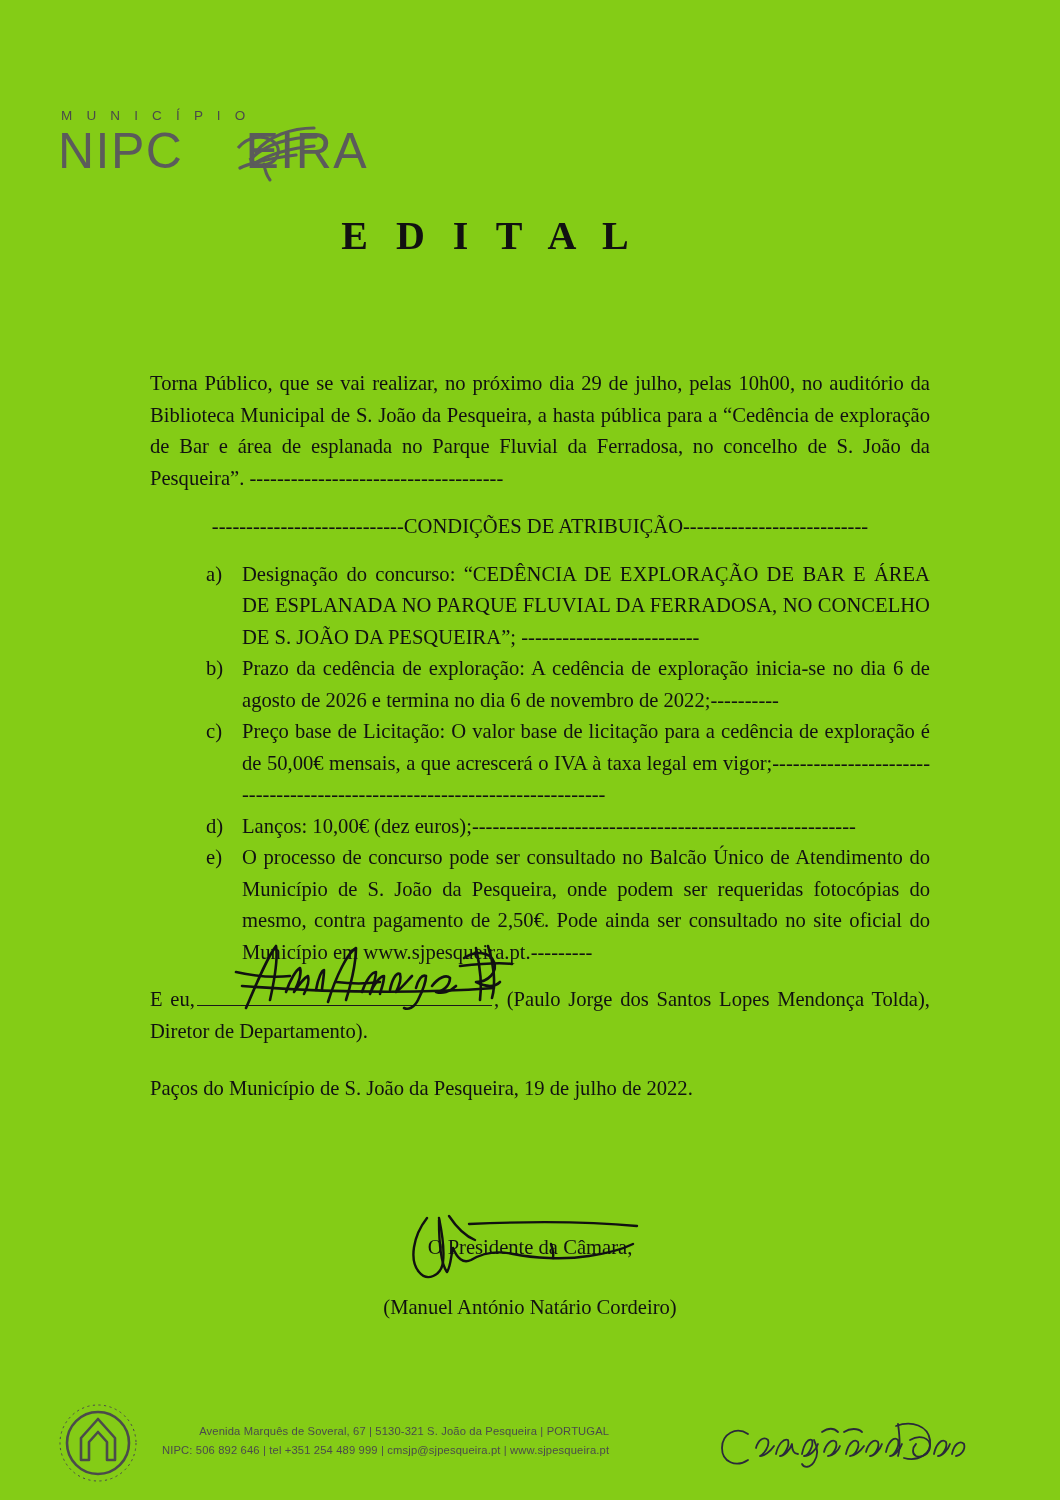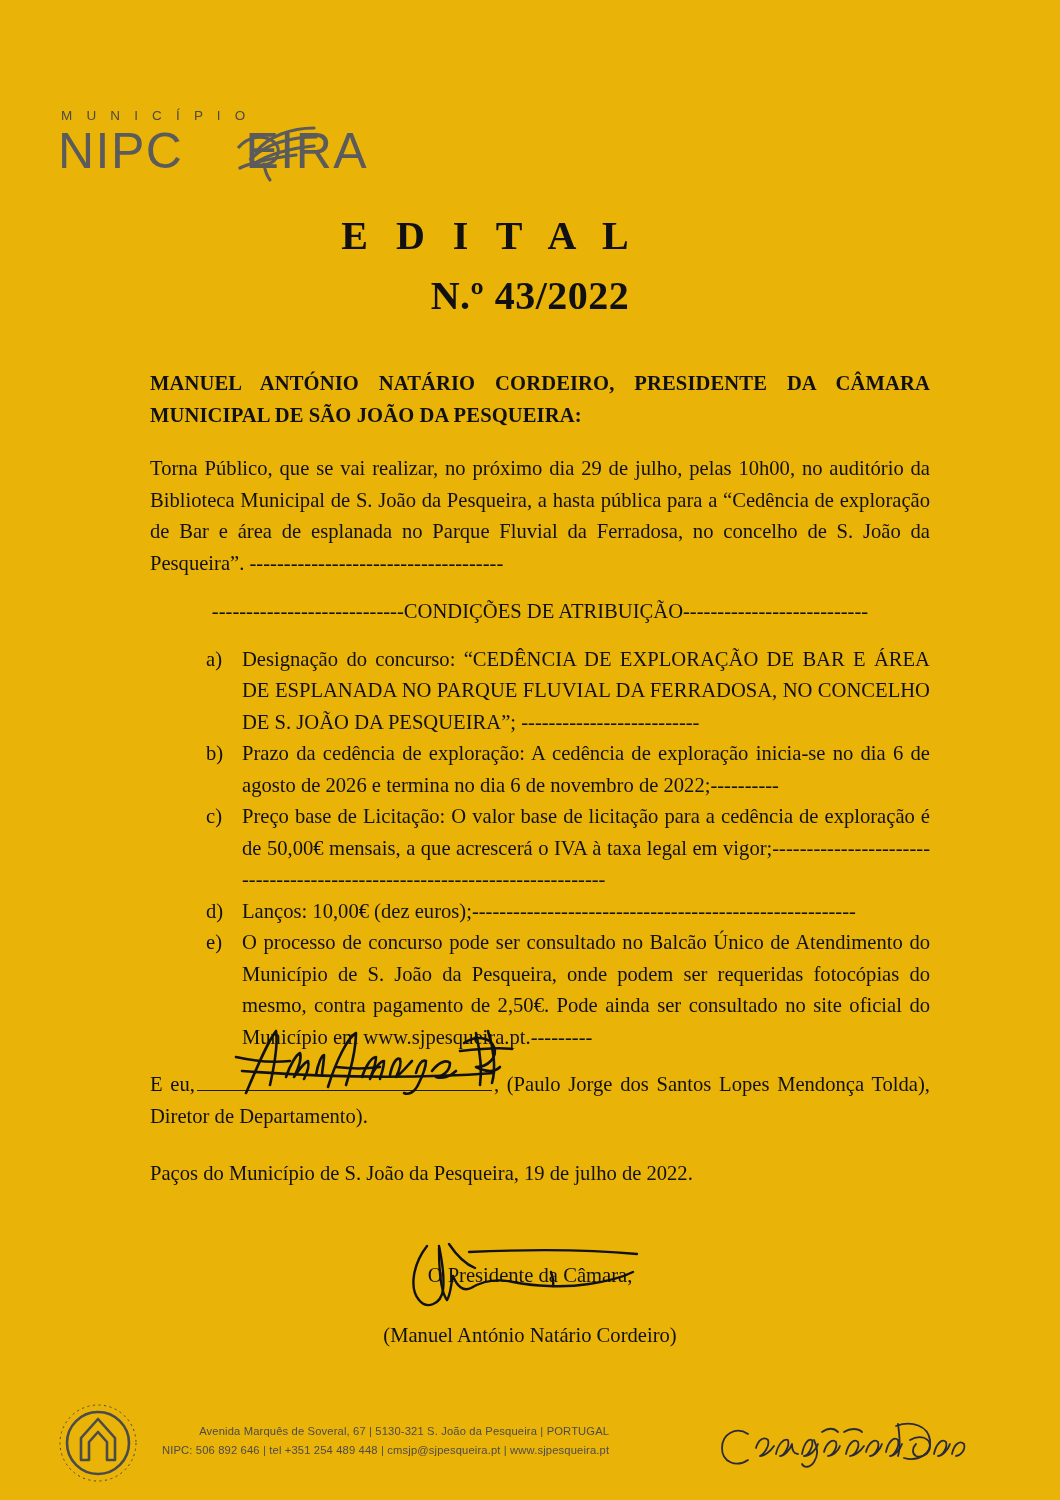--- a/index.html
+++ b/index.html
@@ -4,21 +4,21 @@
 <style>
   html, body {
     margin: 0;
     padding: 0;
     background: #ffffff;
   }
   .page {
     position: relative;
     width: 1060px;
     height: 1500px;
-    background: #eab308;
+    background: #84cc16;
     font-family: "Liberation Serif", "DejaVu Serif", serif;
     color: #111111;
     overflow: hidden;
   }
 
   
   .logo-block {
     position: absolute;
     left: 58px;
     top: 108px;
@@ -158,21 +158,20 @@
 
   
   .president-block {
     position: absolute;
     left: 0;
     top: 1232px;
     width: 1060px;
     text-align: center;
     font-size: 20.6px;
     line-height: 31.5px;
-    margin-top: 28px;
   }
   .president-inner {
     position: relative;
     display: inline-block;
   }
   .pres-sign {
     position: absolute;
     left: 20px;
     top: -22px;
     width: 300px;
@@ -244,25 +243,23 @@
           <path d="M20 46 C 34 36, 58 30, 80 28"></path>
           <path d="M6 50 C 18 44, 40 40, 62 37"></path>
         </g>
         <path d="M4 30 C 14 18, 30 16, 40 24 C 48 31, 44 43, 34 46 C 26 49, 18 45, 16 40" fill="none" stroke="#5b5b5b" stroke-width="3"></path>
         <path d="M30 46 C 31 53, 33 58, 36 62" fill="none" stroke="#5b5b5b" stroke-width="3" stroke-linecap="round"></path>
       </svg>
     </div>
   </div>
 
   <div class="edital-title">E D I T A L</div>
-  <div class="edital-number">N.º 43/2022</div>
 
   <div class="body-wrap">
 
-    <p class="intro-caps">MANUEL ANTÓNIO NATÁRIO CORDEIRO, PRESIDENTE DA CÂMARA MUNICIPAL DE SÃO JOÃO DA PESQUEIRA:</p>
 
     <p class="para"><span class="bold">Torna Público</span><span>, que se vai realizar, no próximo dia 29 de julho, pelas 10h00, no auditório da Biblioteca Municipal de S. João da Pesqueira, a hasta pública para a “Cedência de exploração de Bar e área de esplanada no Parque Fluvial da Ferradosa, no concelho de S. João da Pesqueira”. -------------------------------------</span></p>
 
     <p class="para center-head">----------------------------CONDIÇÕES DE ATRIBUIÇÃO---------------------------</p>
 
     <ol class="conds">
       <li>
         <span class="marker">a)</span>
         <span>Designação do concurso: “CEDÊNCIA DE EXPLORAÇÃO DE BAR E ÁREA DE ESPLANADA NO PARQUE FLUVIAL DA FERRADOSA, NO CONCELHO DE S. JOÃO DA PESQUEIRA”; --------------------------</span>
       </li>
@@ -328,21 +325,21 @@
   </div>
 
   <div class="footer">
     <svg class="footer-emblem" viewBox="0 0 82 82">
       <circle cx="41" cy="41" r="31" fill="none" stroke="#4b4b4b" stroke-width="2.6"></circle>
       <path d="M41 17 L 58 36 L 58 58 L 50 58 L 50 40 L 41 30 L 32 40 L 32 58 L 24 58 L 24 36 Z" fill="none" stroke="#4b4b4b" stroke-width="2.6" stroke-linejoin="round"></path>
       <circle cx="41" cy="41" r="38" fill="none" stroke="#4b4b4b" stroke-width="1" stroke-dasharray="2.2 3.4"></circle>
     </svg>
     <div class="footer-text">
       <div>Avenida Marquês de Soveral, 67 | 5130-321 S. João da Pesqueira | PORTUGAL</div>
-      <div>NIPC: 506 892 646 | tel +351 254 489 448 | cmsjp@sjpesqueira.pt | www.sjpesqueira.pt</div>
+      <div>NIPC: 506 892 646 | tel +351 254 489 999 | cmsjp@sjpesqueira.pt | www.sjpesqueira.pt</div>
     </div>
     <svg class="coracao" viewBox="0 0 255 62">
       <g fill="none" stroke="#2a2a3a" stroke-width="1.8" stroke-linecap="round" stroke-linejoin="round">
         <path d="M34 20 C 22 12, 8 20, 8 34 C 8 48, 22 54, 34 46"></path>
         <path d="M42 34 C 44 26, 50 22, 54 26 C 56 32, 50 40, 46 42 C 50 42, 56 38, 60 32"></path>
         <path d="M62 40 C 64 30, 70 24, 74 26 C 76 32, 70 42, 66 42 C 70 42, 76 36, 78 30 C 78 36, 80 40, 84 40"></path>
         <path d="M88 40 C 90 30, 94 24, 98 26 C 100 32, 94 42, 90 42 C 96 42, 102 36, 104 30"></path>
         <path d="M100 26 C 104 34, 104 42, 100 48 C 96 54, 90 54, 88 50"></path>
         <path d="M110 38 C 112 30, 118 24, 122 28 C 124 34, 118 42, 114 42 C 118 42, 124 38, 126 32"></path>
         <path d="M108 18 C 114 14, 120 14, 124 18"></path>

